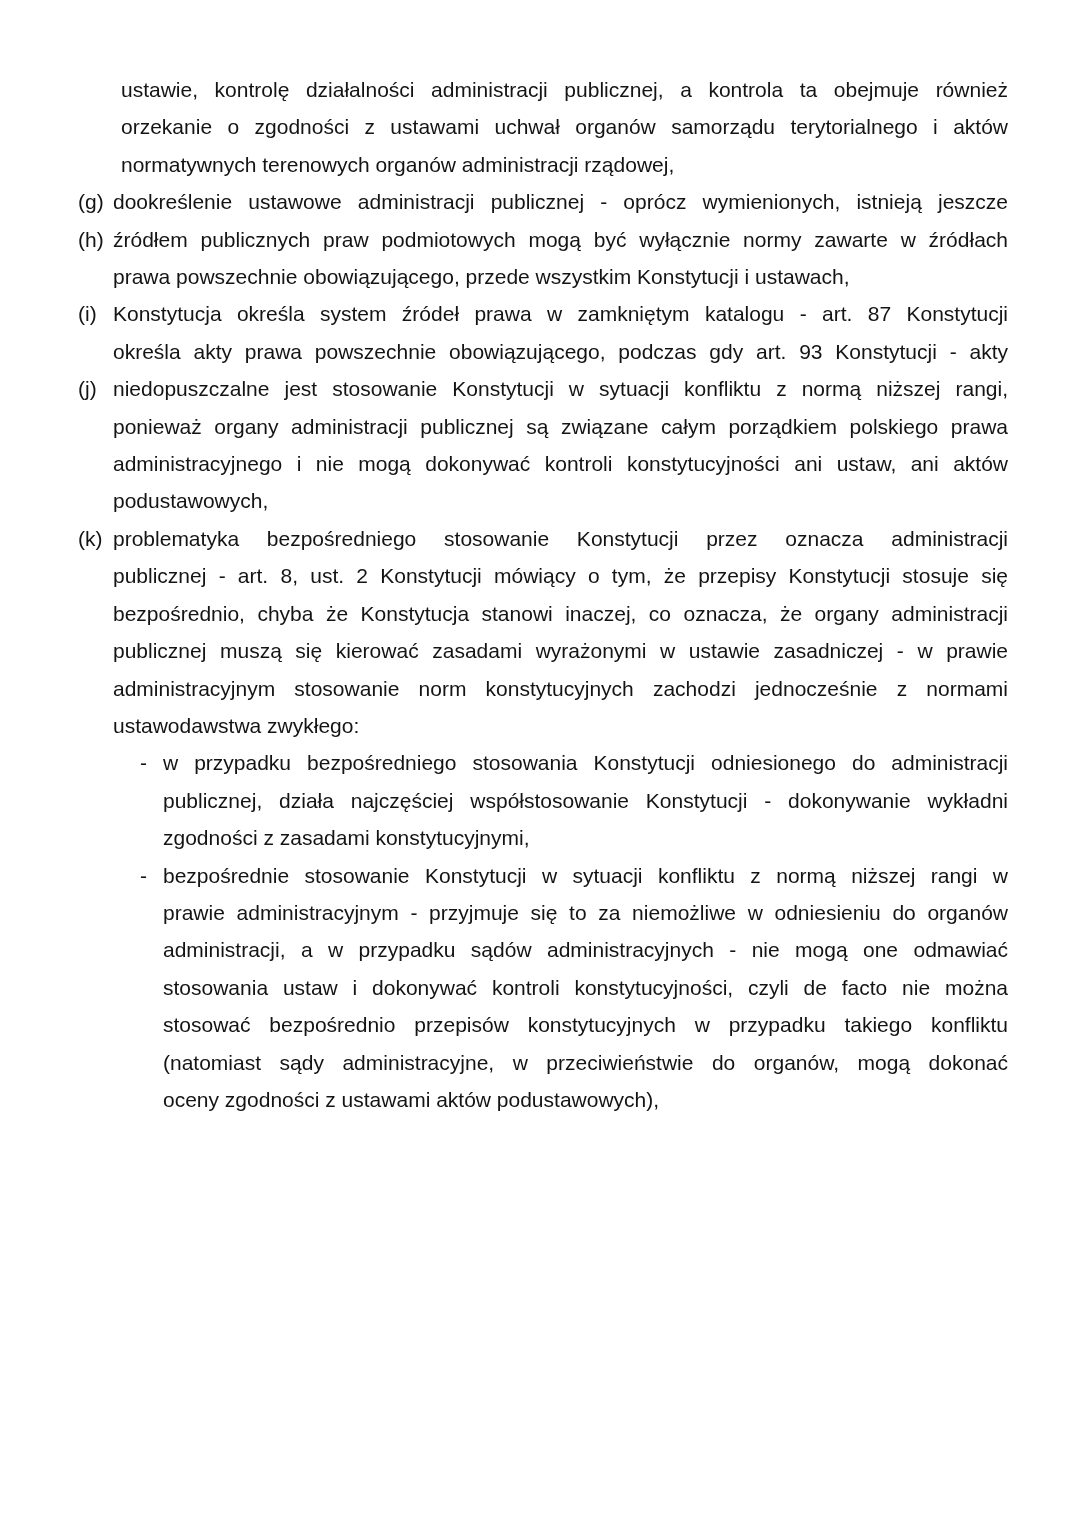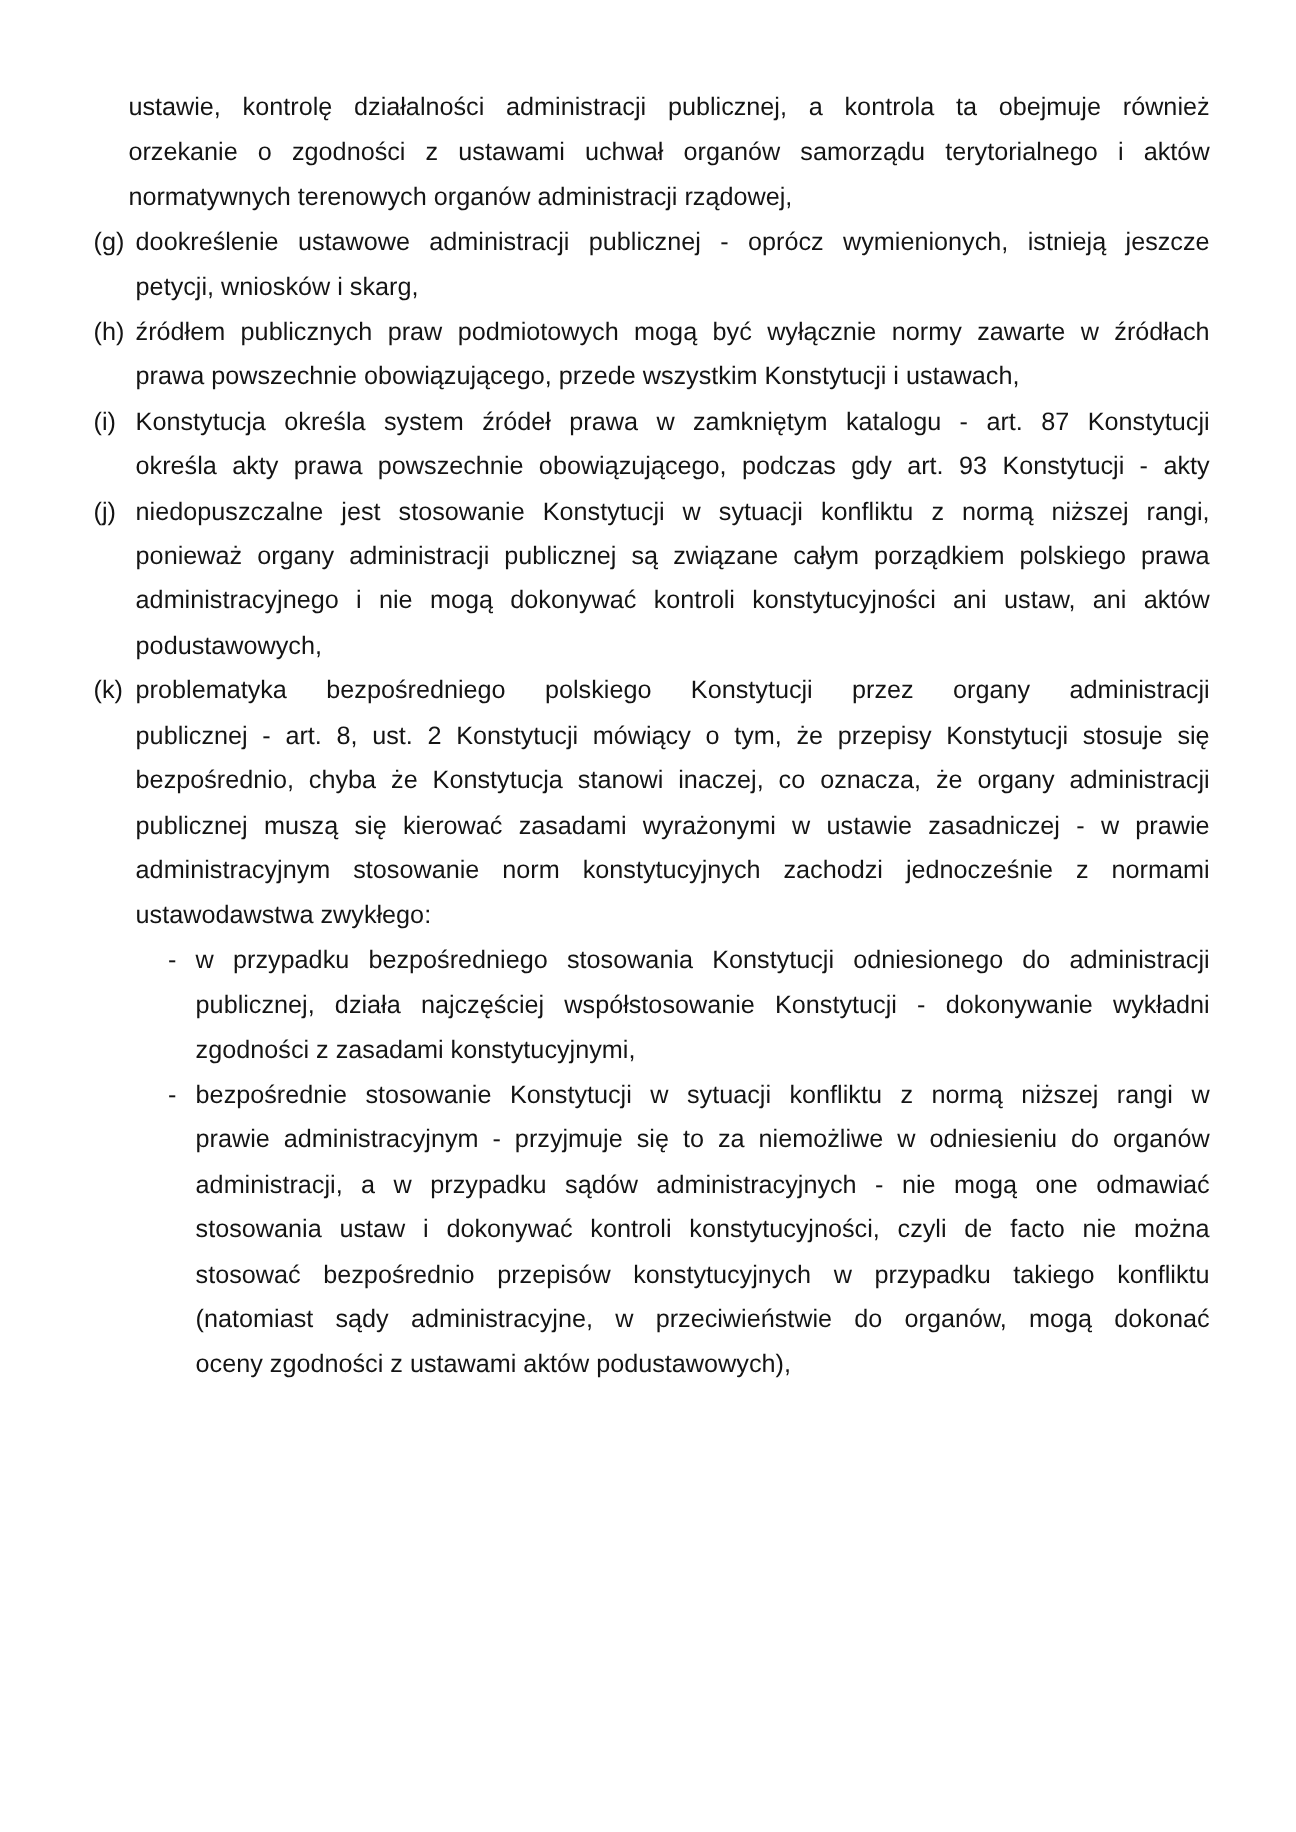--- a/index.html
+++ b/index.html
@@ -27,21 +27,21 @@
     text-align: justify;
     text-align-last: justify;
     -moz-text-align-last: justify;
     white-space: normal;
   }
   .line.last {
     text-align-last: left;
     -moz-text-align-last: left;
   }
   .intro {
-    margin-left: 29px;   
+    margin-left: 43px;   
   }
   .item {
     display: flex;
     align-items: flex-start;
   }
   .item > .label {
     flex: 0 0 35px;
     width: 35px;
   }
   .item > .body {
@@ -72,21 +72,20 @@
   <div class="content" style="color: rgb(20, 20, 20);">
       <div class="intro">
         <div class="line">ustawie, kontrolę działalności administracji publicznej, a kontrola ta obejmuje również</div>
         <div class="line">orzekanie o zgodności z ustawami uchwał organów samorządu terytorialnego i aktów</div>
         <div class="line last">normatywnych terenowych organów administracji rządowej,</div>
       </div>
       <div class="item">
         <div class="label">(g)</div>
         <div class="body">
           <div class="line">dookreślenie ustawowe administracji publicznej - oprócz wymienionych, istnieją jeszcze</div>
-          <div class="line last">petycji, wniosków i skarg,</div>
         </div>
       </div>
       <div class="item">
         <div class="label">(h)</div>
         <div class="body">
           <div class="line">źródłem publicznych praw podmiotowych mogą być wyłącznie normy zawarte w źródłach</div>
           <div class="line last">prawa powszechnie obowiązującego, przede wszystkim Konstytucji i ustawach,</div>
         </div>
       </div>
       <div class="item">
@@ -101,21 +100,21 @@
         <div class="body">
           <div class="line">niedopuszczalne jest stosowanie Konstytucji w sytuacji konfliktu z normą niższej rangi,</div>
           <div class="line">ponieważ organy administracji publicznej są związane całym porządkiem polskiego prawa</div>
           <div class="line">administracyjnego i nie mogą dokonywać kontroli konstytucyjności ani ustaw, ani aktów</div>
           <div class="line last">podustawowych,</div>
         </div>
       </div>
       <div class="item">
         <div class="label">(k)</div>
         <div class="body">
-          <div class="line">problematyka bezpośredniego polskiego Konstytucji przez organy administracji</div>
+          <div class="line">problematyka bezpośredniego stosowanie Konstytucji przez oznacza administracji</div>
           <div class="line">publicznej - art. 8, ust. 2 Konstytucji mówiący o tym, że przepisy Konstytucji stosuje się</div>
           <div class="line">bezpośrednio, chyba że Konstytucja stanowi inaczej, co oznacza, że organy administracji</div>
           <div class="line">publicznej muszą się kierować zasadami wyrażonymi w ustawie zasadniczej - w prawie</div>
           <div class="line">administracyjnym stosowanie norm konstytucyjnych zachodzi jednocześnie z normami</div>
           <div class="line last">ustawodawstwa zwykłego:</div>
           <div class="sub-item">
             <div class="marker">-</div>
             <div class="body">
               <div class="line">w przypadku bezpośredniego stosowania Konstytucji odniesionego do administracji</div>
               <div class="line"><span class="">publicznej, działa najczęściej </span><span class="bold">współstosowanie Konstytucji</span><span class=""> - dokonywanie wykładni</span></div>

